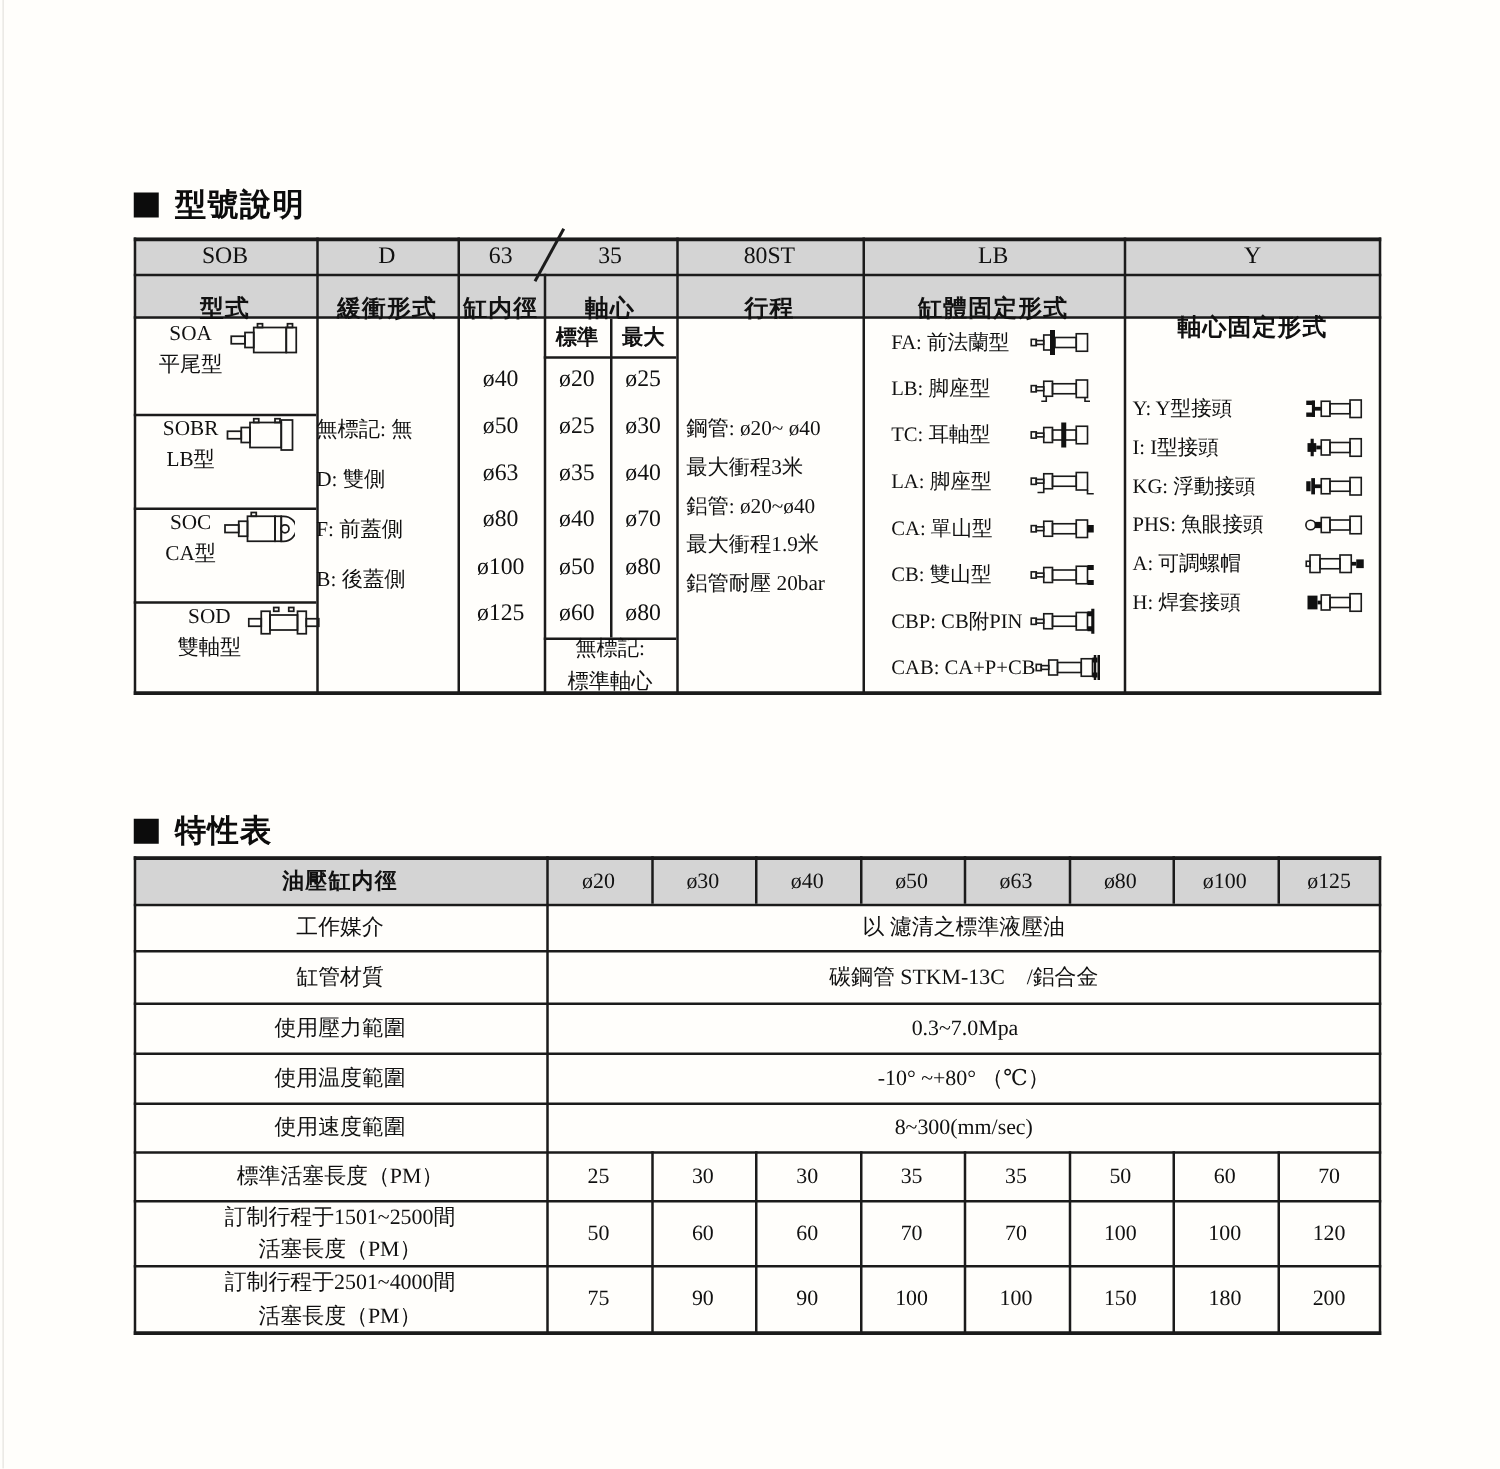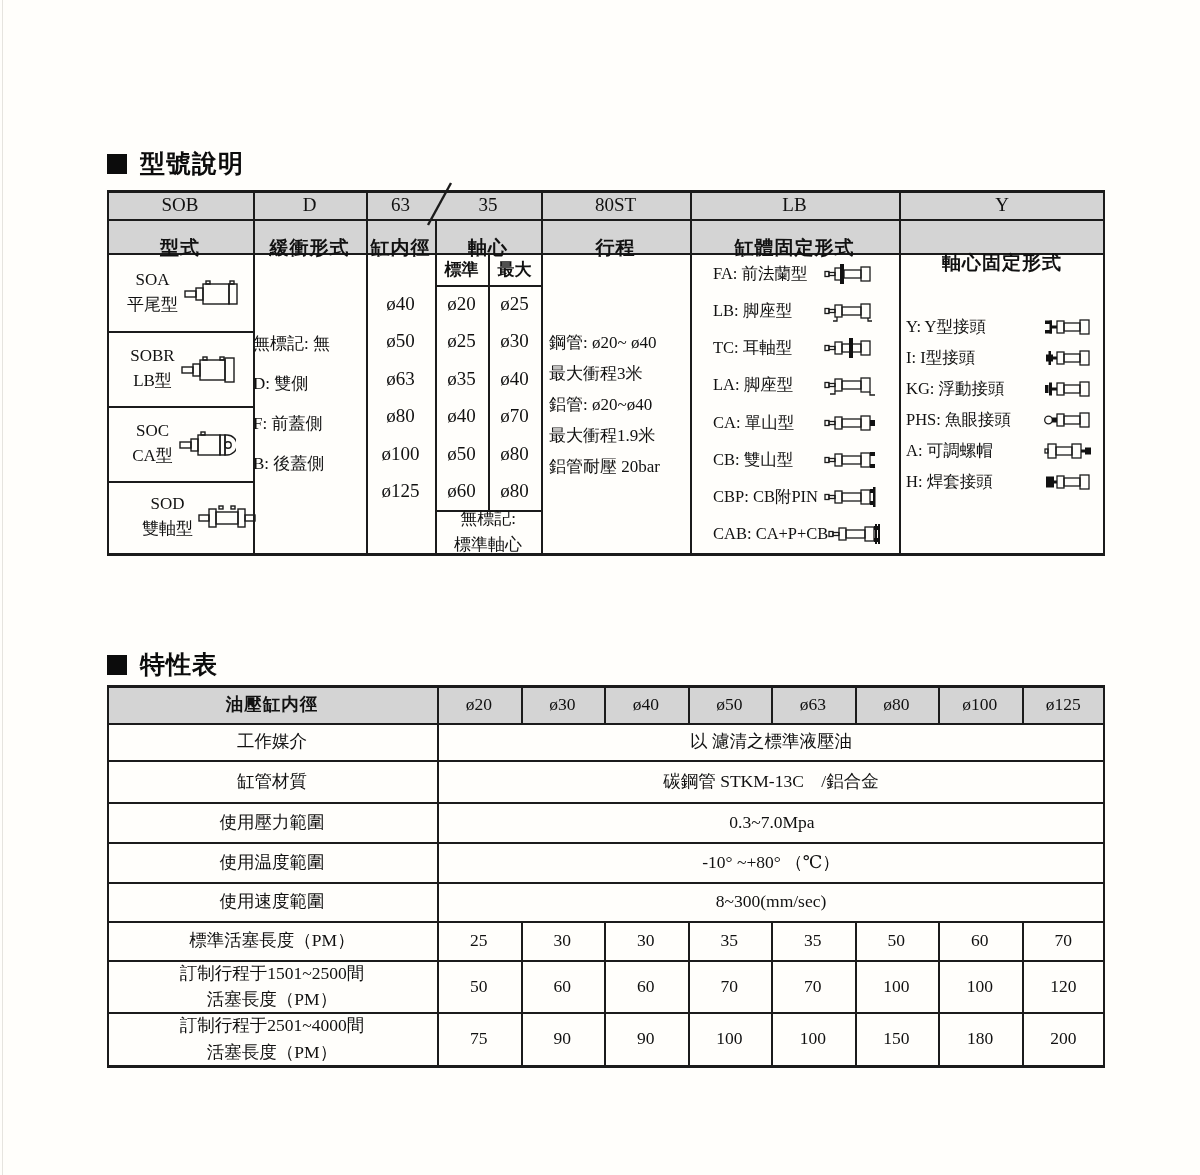--- a/index.html
+++ b/index.html
@@ -15,21 +15,21 @@
   .v{position:absolute;background:#1b1b1b;width:2px;}
   .thk{height:3px;}
   .bg{position:absolute;background:#d4d4d4;}
   .cell{position:absolute;display:flex;align-items:center;justify-content:center;
         text-align:center;line-height:1.15;}
   .code{font-size:19px;}
   .hdr{font-size:19px;font-weight:700;letter-spacing:1px;margin-top:12px;}
   .sub{font-size:17px;font-weight:700;}
   .stack{position:absolute;display:flex;flex-direction:column;}
   .stack>div{flex:1;display:flex;align-items:center;justify-content:center;font-size:19px;}
-  .typecell{position:absolute;display:flex;align-items:center;justify-content:center;gap:5px;padding:0 4px;}
+  .typecell{position:absolute;display:flex;justify-content:center;gap:5px;padding:0 4px;}
   .typetxt{display:flex;flex-direction:column;align-items:center;font-size:17px;line-height:1.45;}
   .listcol{position:absolute;display:flex;flex-direction:column;}
   .mrow{flex:1;display:flex;align-items:center;justify-content:space-between;padding:0 23px;font-size:16.5px;white-space:nowrap;}
   .rrow{height:31px;display:flex;align-items:center;justify-content:space-between;padding:0 7px;font-size:16.5px;white-space:nowrap;}
   .txtlines{position:absolute;display:flex;flex-direction:column;justify-content:center;align-items:flex-start;font-size:17px;}
   svg{display:block;}
   .icon{flex:0 0 auto;}
   .two{display:flex;flex-direction:column;align-items:center;line-height:1.5;}
   .lbl{font-size:17.5px;}
   .lblb{font-size:17.5px;font-weight:700;letter-spacing:1px;}

